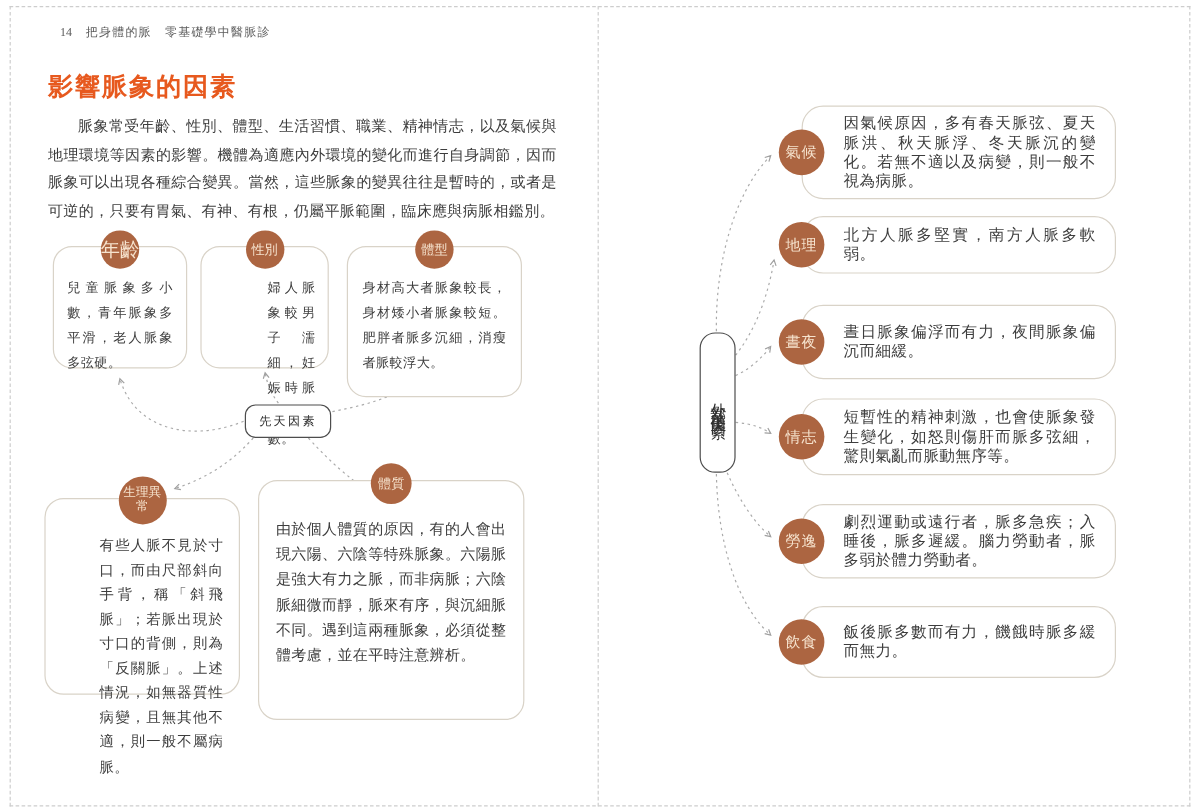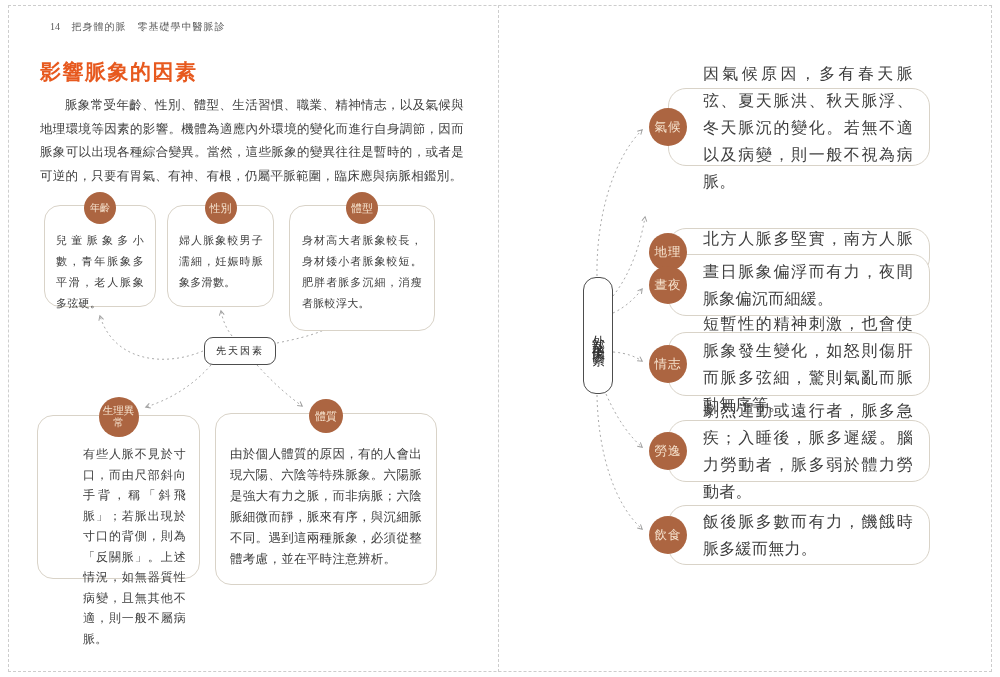--- a/index.html
+++ b/index.html
@@ -65,21 +65,21 @@
     font-size: 13px; letter-spacing: 3px; border-radius: 13px;
   }
 
   .rbox {
     position: absolute; left: 668px; width: 262px;
     border: 1px solid #d9d3c8; border-radius: 18px; background: #fff;
     display: flex; align-items: center;
   }
   .rbox .rtext {
     padding: 6px 16px 6px 34px;
-    font-size: 16px; line-height: 27px; color: #3d3d3d; letter-spacing: 0.3px;
+    font-size: 13px; line-height: 16px; color: #3d3d3d; letter-spacing: 0.3px;
     text-align: justify;
   }
   .rbadge { left: -20px; top: 50%; transform: translateY(-50%); width: 38px; height: 38px; font-size: 12.5px; letter-spacing: 1px; }
 </style>
 </head>
 <body>
 
 <div class="spread">
 
   <div class="trim-border"></div>
@@ -109,27 +109,27 @@
   <div class="running-head left">
     <span class="pnum">14</span>
     <span>把身體的脈　零基礎學中醫脈診</span>
   </div>
 
   <h1 class="sec-title">影響脈象的因素</h1>
 
   <p class="intro">脈象常受年齡、性別、體型、生活習慣、職業、精神情志，以及氣候與地理環境等因素的影響。機體為適應內外環境的變化而進行自身調節，因而脈象可以出現各種綜合變異。當然，這些脈象的變異往往是暫時的，或者是可逆的，只要有胃氣、有神、有根，仍屬平脈範圍，臨床應與病脈相鑑別。</p>
 
   <div class="fbox" style="left:44px; top:205px; width:112px; height:102px;">
-    <div class="badge badge-top" style="top:-14px; width:32px; height:32px; font-size:10px;text-align:right;">
+    <div class="badge badge-top" style="top:-14px; width:32px; height:32px; font-size:16px;text-align:right;">
       <span>年齡</span>
     </div>
     <div class="ftext" style="padding:24px 11px 0 11px;">兒童脈象多小數，青年脈象多平滑，老人脈象多弦硬。</div>
   </div>
 
-  <div class="fbox" style="left:167px; top:205px; width:107px; height:102px;">
+  <div class="fbox" style="left:167px; top:205px; width:107px; height:102px;padding-left:44px;">
     <div class="badge badge-top" style="top:-14px; width:32px; height:32px; font-size:11px;">
       <span>性別</span>
     </div>
     <div class="ftext" style="padding:24px 10px 0 11px;">婦人脈象較男子濡細，妊娠時脈象多滑數。</div>
   </div>
 
   <div class="fbox" style="left:289px; top:205px; width:146px; height:126px;">
     <div class="badge badge-top" style="top:-14px; width:32px; height:32px; font-size:11px;">
       <span>體型</span>
     </div>
@@ -140,40 +140,40 @@
     <span>先天因素</span>
   </div>
 
   <div class="fbox" style="left:37px; top:415px; width:163px; height:164px;padding-left:32px;">
     <div class="badge badge-top" style="top:-19px; width:40px; height:40px; font-size:10.5px; line-height:12px; padding:2px;">
       <span>生理異常</span>
     </div>
     <div class="ftext" style="padding:28px 13px 0 13px; font-size:12px; line-height:20.5px;font-family:Liberation Serif, serif;">有些人脈不見於寸口，而由尺部斜向手背，稱「斜飛脈」；若脈出現於寸口的背側，則為「反關脈」。上述情況，如無器質性病變，且無其他不適，則一般不屬病脈。</div>
   </div>
 
-  <div class="fbox" style="left:215px; top:413px; width:222px; height:172px;">
+  <div class="fbox" style="left:215px; top:400px; width:222px; height:200px;">
     <div class="badge badge-top" style="top:-15px; width:34px; height:34px; font-size:11px;">
       <span>體質</span>
     </div>
     <div class="ftext" style="padding:30px 14px 0 14px; font-size:12.5px; line-height:21px;">由於個人體質的原因，有的人會出現六陽、六陰等特殊脈象。六陽脈是強大有力之脈，而非病脈；六陰脈細微而靜，脈來有序，與沉細脈不同。遇到這兩種脈象，必須從整體考慮，並在平時注意辨析。</div>
   </div>
 
 
   <div class="node vertical-node" style="left:583px; top:277px; width:30px; height:117px;">
     <span>外部及後天因素</span>
   </div>
 
   <div class="rbox" style="top:88px; height:78px;">
     <div class="badge rbadge">
       <span>氣候</span>
     </div>
     <div class="rtext">因氣候原因，多有春天脈弦、夏天脈洪、秋天脈浮、冬天脈沉的變化。若無不適以及病變，則一般不視為病脈。</div>
   </div>
 
-  <div class="rbox" style="top:180px; height:48px;margin-top:48px;">
+  <div class="rbox" style="top:180px; height:48px;">
     <div class="badge rbadge">
       <span>地理</span>
     </div>
     <div class="rtext">北方人脈多堅實，南方人脈多軟弱。</div>
   </div>
 
   <div class="rbox" style="top:254px; height:62px;">
     <div class="badge rbadge">
       <span>晝夜</span>
     </div>

